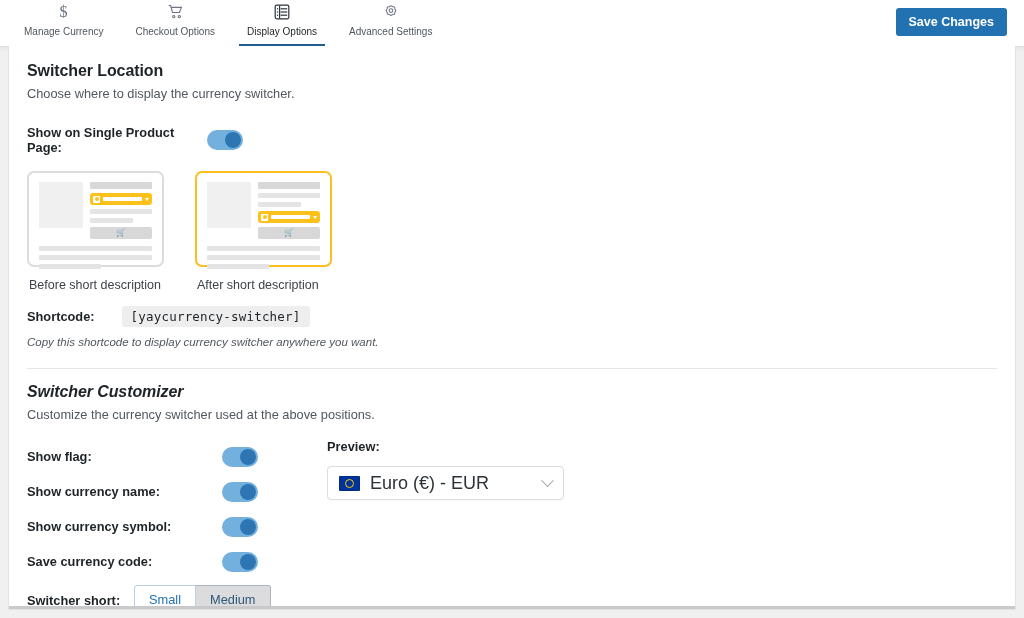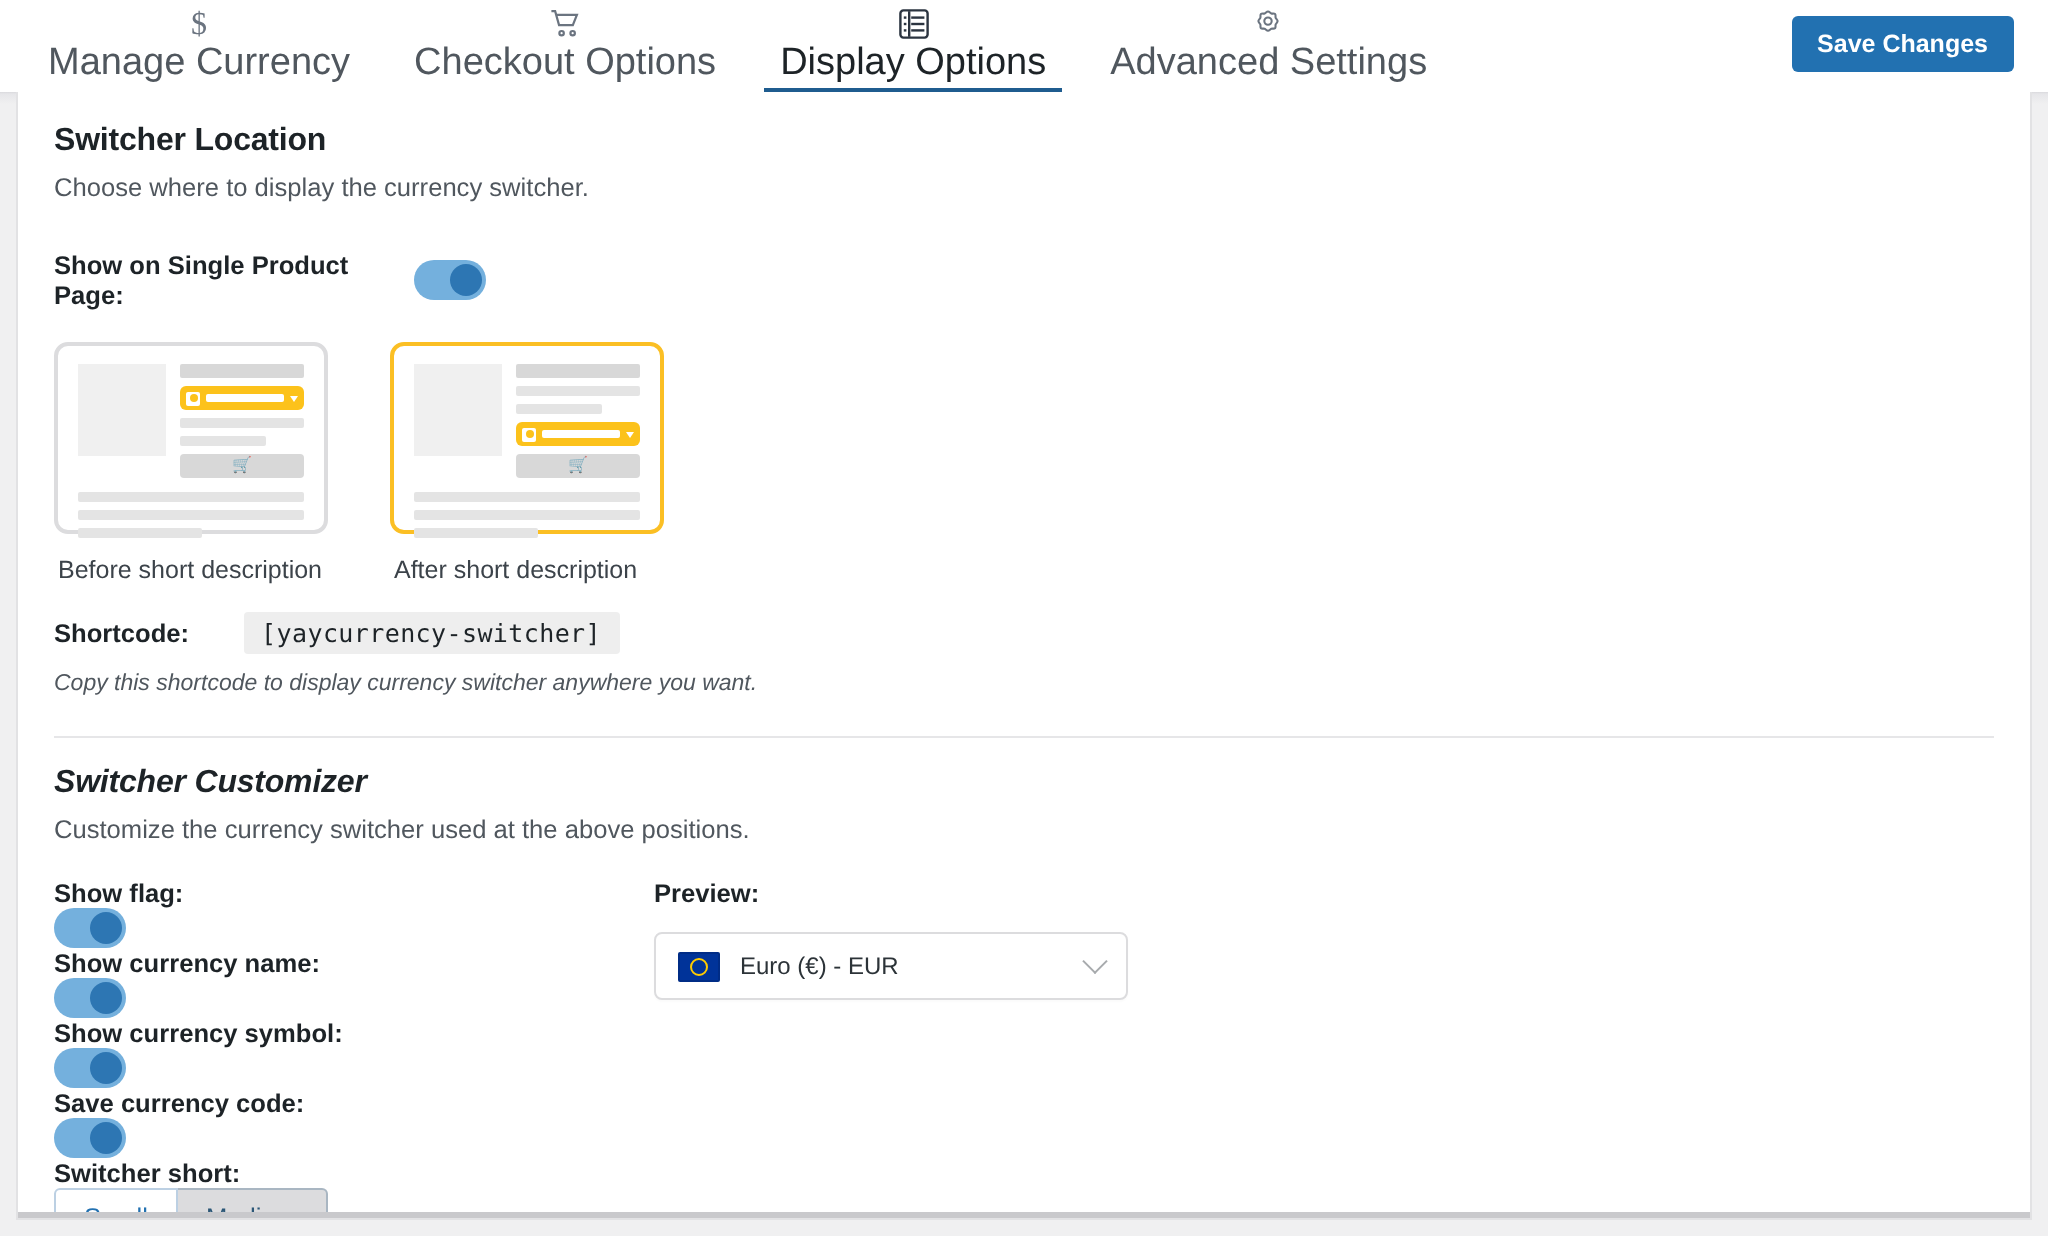--- a/index.html
+++ b/index.html
@@ -41,21 +41,21 @@
   }
   .tab-icon {
     height: 17px;
     display: flex;
     align-items: center;
     justify-content: center;
     color: #6b7480;
     margin-bottom: 2px;
   }
   .tab-label {
-    font-size: 19px;
+    font-size: 10px;
     color: #50575e;
     line-height: 20px;
     white-space: nowrap;
   }
   .tab.active .tab-label { color: #1d2327; }
   .tab.active .tab-icon { color: #2b3440; }
   .tab.active::after {
     content: "";
     position: absolute;
     left: 8px; right: 8px; bottom: 0;
@@ -231,23 +231,22 @@
     border: none;
     border-top: 1px solid #e6e6e8;
     margin: 20px 0 0 0;
   }
 
   
   .cust-wrap { display: flex; margin-top: 17px; }
   .cust-left { width: 300px; }
   .cust-row {
     display: flex;
-    align-items: flex-start;
+    align-items: center;
     height: 35px;
-    flex-direction: column;
   }
   .cust-row .field-label { width: 195px; }
   .cust-right { padding-top: 0px; }
   .preview-label {
     font-size: 12.8px;
     font-weight: bold;
     color: #1d2327;
   }
   .select-box {
     margin-top: 12px;
@@ -272,21 +271,21 @@
   }
   .eu-flag .stars {
     position: absolute;
     left: 50%; top: 50%;
     width: 9px; height: 9px;
     margin: -4.5px 0 0 -4.5px;
     border: 1.6px solid #FFCC00;
     border-radius: 50%;
   }
   .select-text {
-    font-size: 12px;
+    font-size: 18px;
     color: #2c3338;
     margin-left: 10px;
     flex: 1;
   }
   .caret-down {
     width: 9px; height: 9px;
     border-right: 1.5px solid #a7aaad;
     border-bottom: 1.5px solid #a7aaad;
     transform: rotate(45deg) translate(-2px,-2px);
     flex: 0 0 auto;

